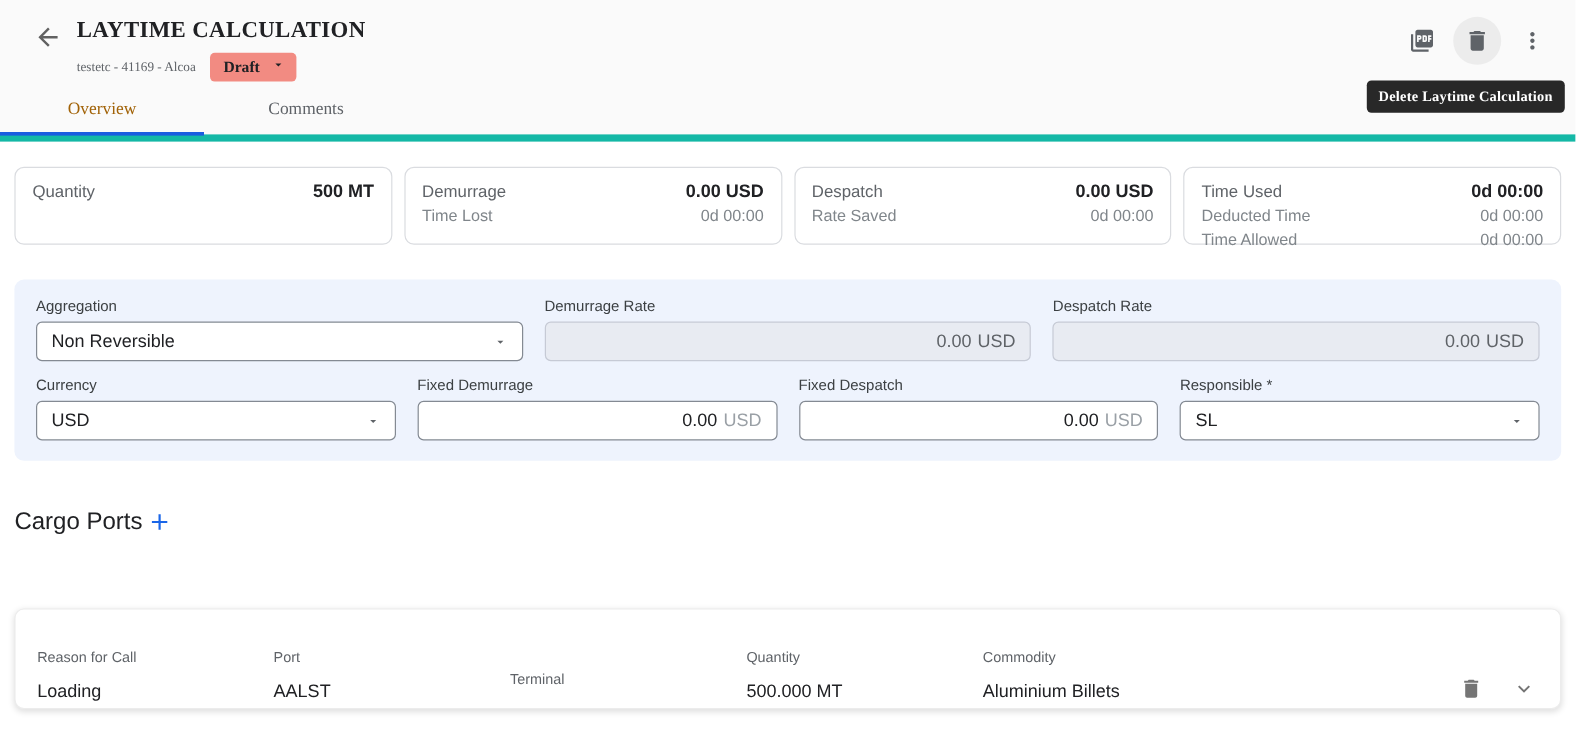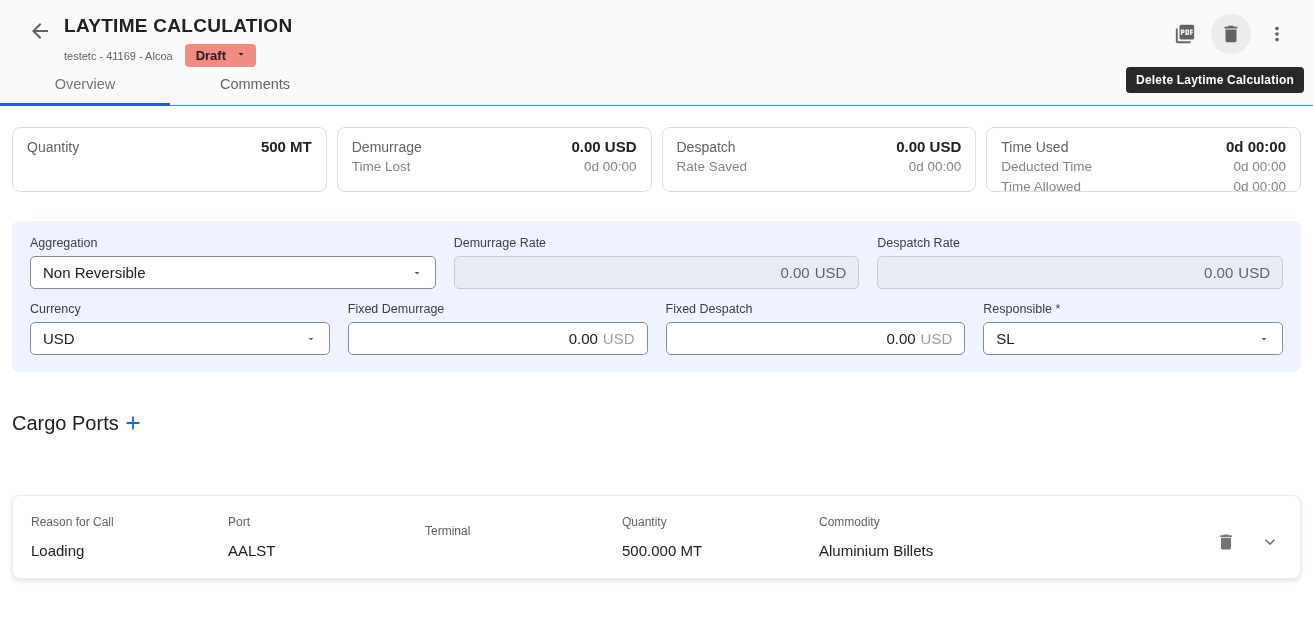--- a/index.html
+++ b/index.html
@@ -1,39 +1,39 @@
 <!DOCTYPE html>
 <html><head>
 <meta charset="utf-8">
 <style>
   * { margin:0; padding:0; box-sizing:border-box; }
   html,body { width:1313px; height:626px; background:#fff; font-family:"Liberation Sans", sans-serif; color:#202124; overflow:hidden; }
 
   
-  .header { position:relative; height:106px; background:#fafafa; border-bottom:1px solid #14b8a6; }
+  .header { position:relative; height:118px; background:#fafafa; border-bottom:6px solid #14b8a6;font-family:Liberation Serif, serif; }
   .header-top { display:flex; align-items:flex-start; padding:14px 16px 0 28px; }
   .back-btn { width:26px; height:26px; margin-top:5px; color:#616161; cursor:pointer; flex:0 0 auto; }
   .back-btn svg { width:24px; height:24px; fill:currentColor; }
   .title-block { margin-left:10px; }
   .page-title { font-size:19px; font-weight:bold; letter-spacing:0.3px; color:#202124; line-height:24px; }
   .subtitle-row { display:flex; align-items:center; gap:12px; margin-top:6px; }
   .subtitle { font-size:11px; color:#5f6368; }
   .status-badge { display:inline-flex; gap:9px; background:#f28b82; color:#202124; font-size:13px; font-weight:bold; padding:4px 9px 4px 11px; border-radius:4px; cursor:pointer; }
   .status-badge svg { width:12px; height:12px; fill:#202124; }
 
   .header-actions { margin-left:auto; display:flex; align-items:center; gap:6px; margin-top:0; }
   .icon-btn { width:40px; height:40px; border-radius:50%; display:flex; align-items:center; justify-content:center; color:#5f6368; cursor:pointer; }
   .icon-btn svg { width:22px; height:22px; fill:currentColor; }
   .icon-btn.hovered { background:#ececec; }
 
   .tooltip { position:absolute; top:67px; right:9px; background:rgba(33,33,33,0.97); color:#fff; font-size:12px; font-weight:bold; letter-spacing:0.2px; padding:6px 10px; border-radius:4px; white-space:nowrap; }
 
   .tabs { position:absolute; left:0; bottom:-1px; display:flex; }
   .tab { width:170px; height:41px; display:flex; align-items:center; justify-content:center; font-size:14.5px; color:#5f6368; cursor:pointer; border-bottom:3px solid transparent; }
-  .tab.active { color:#737373; border-bottom-color:#1a5ce0; }
+  .tab.active { color:#a16207; border-bottom-color:#1a5ce0; }
 
   
   .cards { display:flex; gap:10px; margin:21px 12px 0; }
   .card { flex:1 1 0; background:#fff; border:1px solid #dadce0; border-radius:8px; padding:9px 14px; height:65px; }
   .card-row { display:flex; justify-content:space-between; align-items:baseline; line-height:20px; font-size:13.5px; color:#80868b; }
   .card-row .label { white-space:nowrap; }
   .card-row.primary { font-size:14px; }
   .card-row.primary .label { color:#5f6368; }
   .card-row.primary .value { color:#202124; font-weight:bold; font-size:15px; }
 
@@ -50,21 +50,21 @@
   .control .suffix { color:#9aa0a6; }
   .control.disabled { background:#e8ebf2; border-color:#c6cad5; color:#5f6368; justify-content:flex-end; gap:5px; }
   .control.disabled .suffix { color:#5f6368; }
 
   
   .section-head { display:flex; justify-content:flex-start; align-items:center; margin:37px 12px 0; }
   .section-title { font-size:20px; font-weight:normal; color:#202124; line-height:23px; }
   .add-btn { width:28px; height:28px; display:flex; align-items:center; justify-content:center; color:#1a66e8; cursor:pointer; }
   .add-btn svg { width:22px; height:22px; fill:currentColor; }
 
-  .port-card { margin:58px 12px 0; background:#fff; border:1px solid #ececec; border-radius:8px; box-shadow:0 2px 5px rgba(0,0,0,0.13); padding:4px 18px; height:84px; display:flex; align-items:center; }
+  .port-card { margin:58px 12px 0; background:#fff; border:1px solid #ececec; border-radius:8px; box-shadow:0 2px 5px rgba(0,0,0,0.13); padding:4px 18px; height:84px; display:flex; align-items:flex-end; }
   .port-col { width:197px; }
   .col-label { font-size:12px; color:#5f6368; line-height:14px; margin-bottom:13px; }
   .col-value { font-size:15px; color:#202124; line-height:18px; }
   .row-actions { margin-left:auto; display:flex; align-items:center; gap:20px; margin-top:9px; }
   .row-action { width:24px; height:24px; display:flex; align-items:center; justify-content:center; color:#757575; cursor:pointer; }
   .row-action svg { width:20px; height:20px; fill:currentColor; }
 </style>
 </head>
 <body>
 

